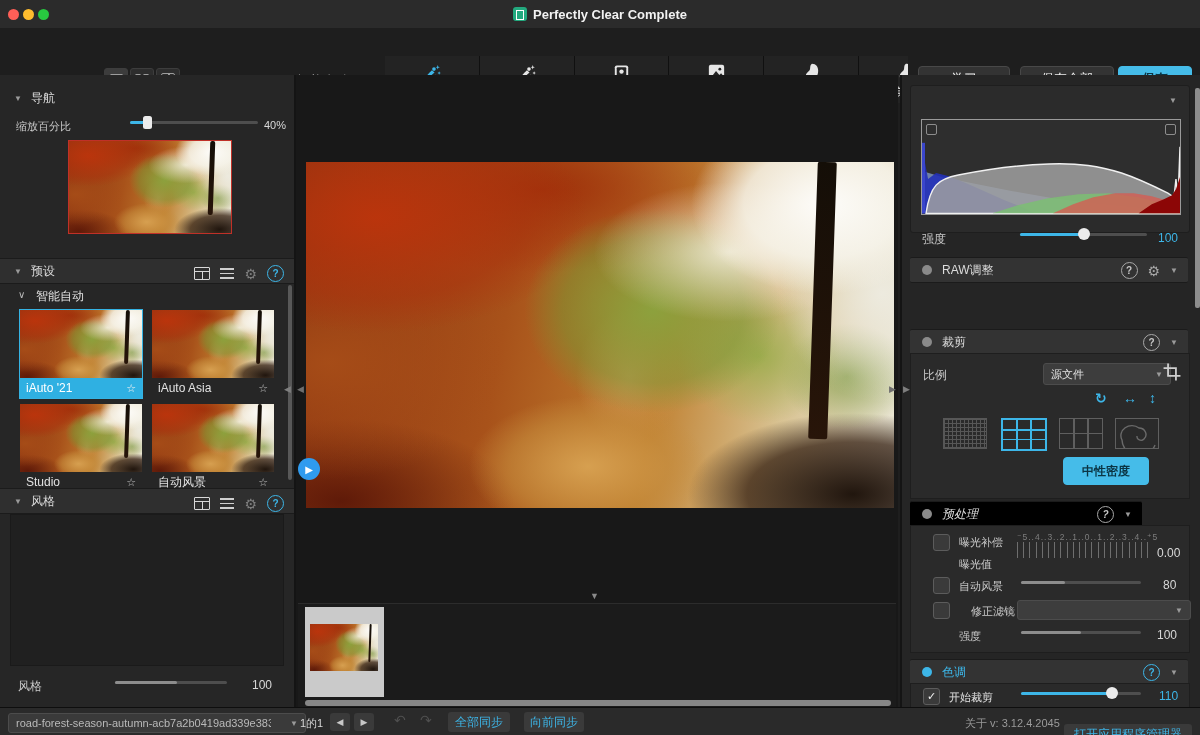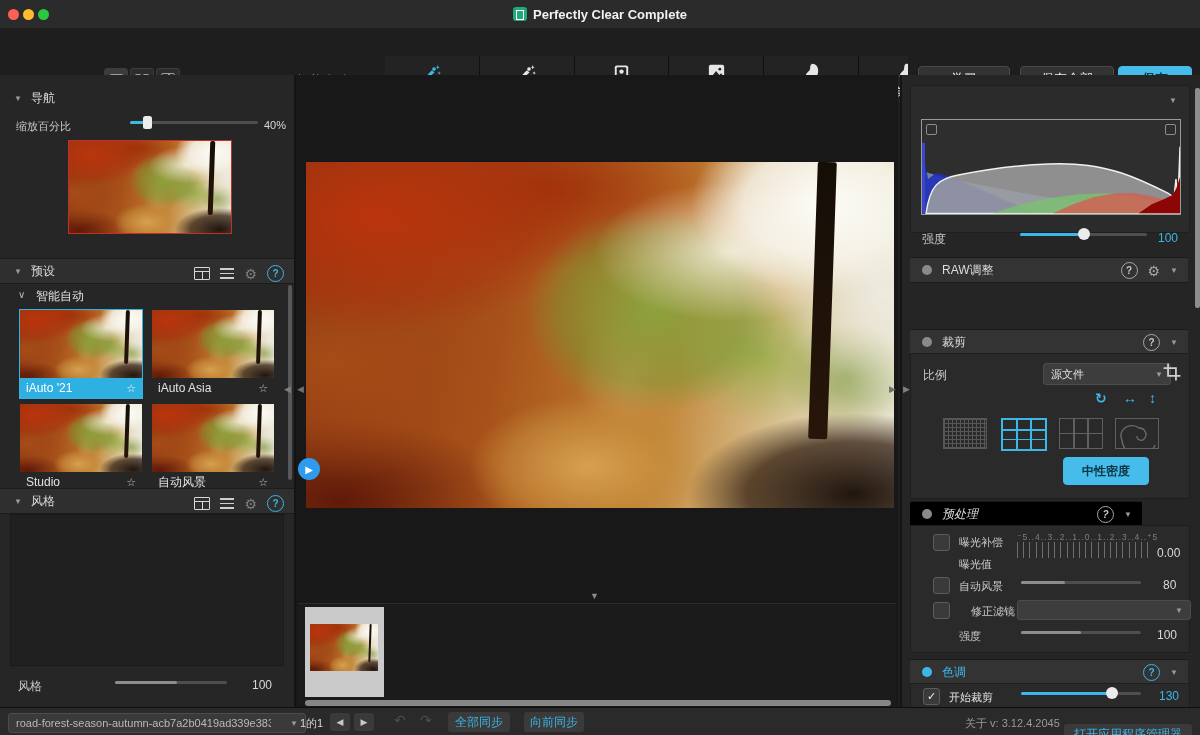--- a/index.html
+++ b/index.html
@@ -454,21 +454,21 @@
       </div>
     </div>
     <div class="abs sec-card" style="left:8px;top:608px;width:278px;height:24px;border-bottom:none;">
       <div class="checkbox abs" style="left:12px;top:4px;">✓</div>
       <div class="abs lbl" style="left:38px;top:6px;color:#e2e2e2;">开始裁剪</div>
       <div class="abs slider" style="left:110px;top:3px;width:120px;">
         <div class="s-track"></div>
         <div class="s-fill" style="width:76%;"></div>
         <div class="s-thumb" style="left:76%;"></div>
       </div>
-      <div class="abs val cyan" style="left:248px;top:5px;">130</div>
+      <div class="abs val cyan" style="left:248px;top:5px;">110</div>
     </div>
 
     <div class="abs" style="right:2px;top:13px;width:5px;height:220px;background:#8d8d8d;border-radius:2px;"></div>
     <div class="abs" style="left:1px;top:309px;color:#7e7e7e;font-size:9px;">▶</div>
   </div>
 
   <div class="abs statusbar">
     <div class="abs dropdown" style="left:8px;top:5px;width:282px;height:18px;background:#3a3a3a;">
       <span style="overflow:hidden;white-space:nowrap;max-width:255px;display:block;color:#b9b9b9;">road-forest-season-autumn-acb7a2b0419ad339e3836ce25</span>
       <span class="caret">▼</span>

